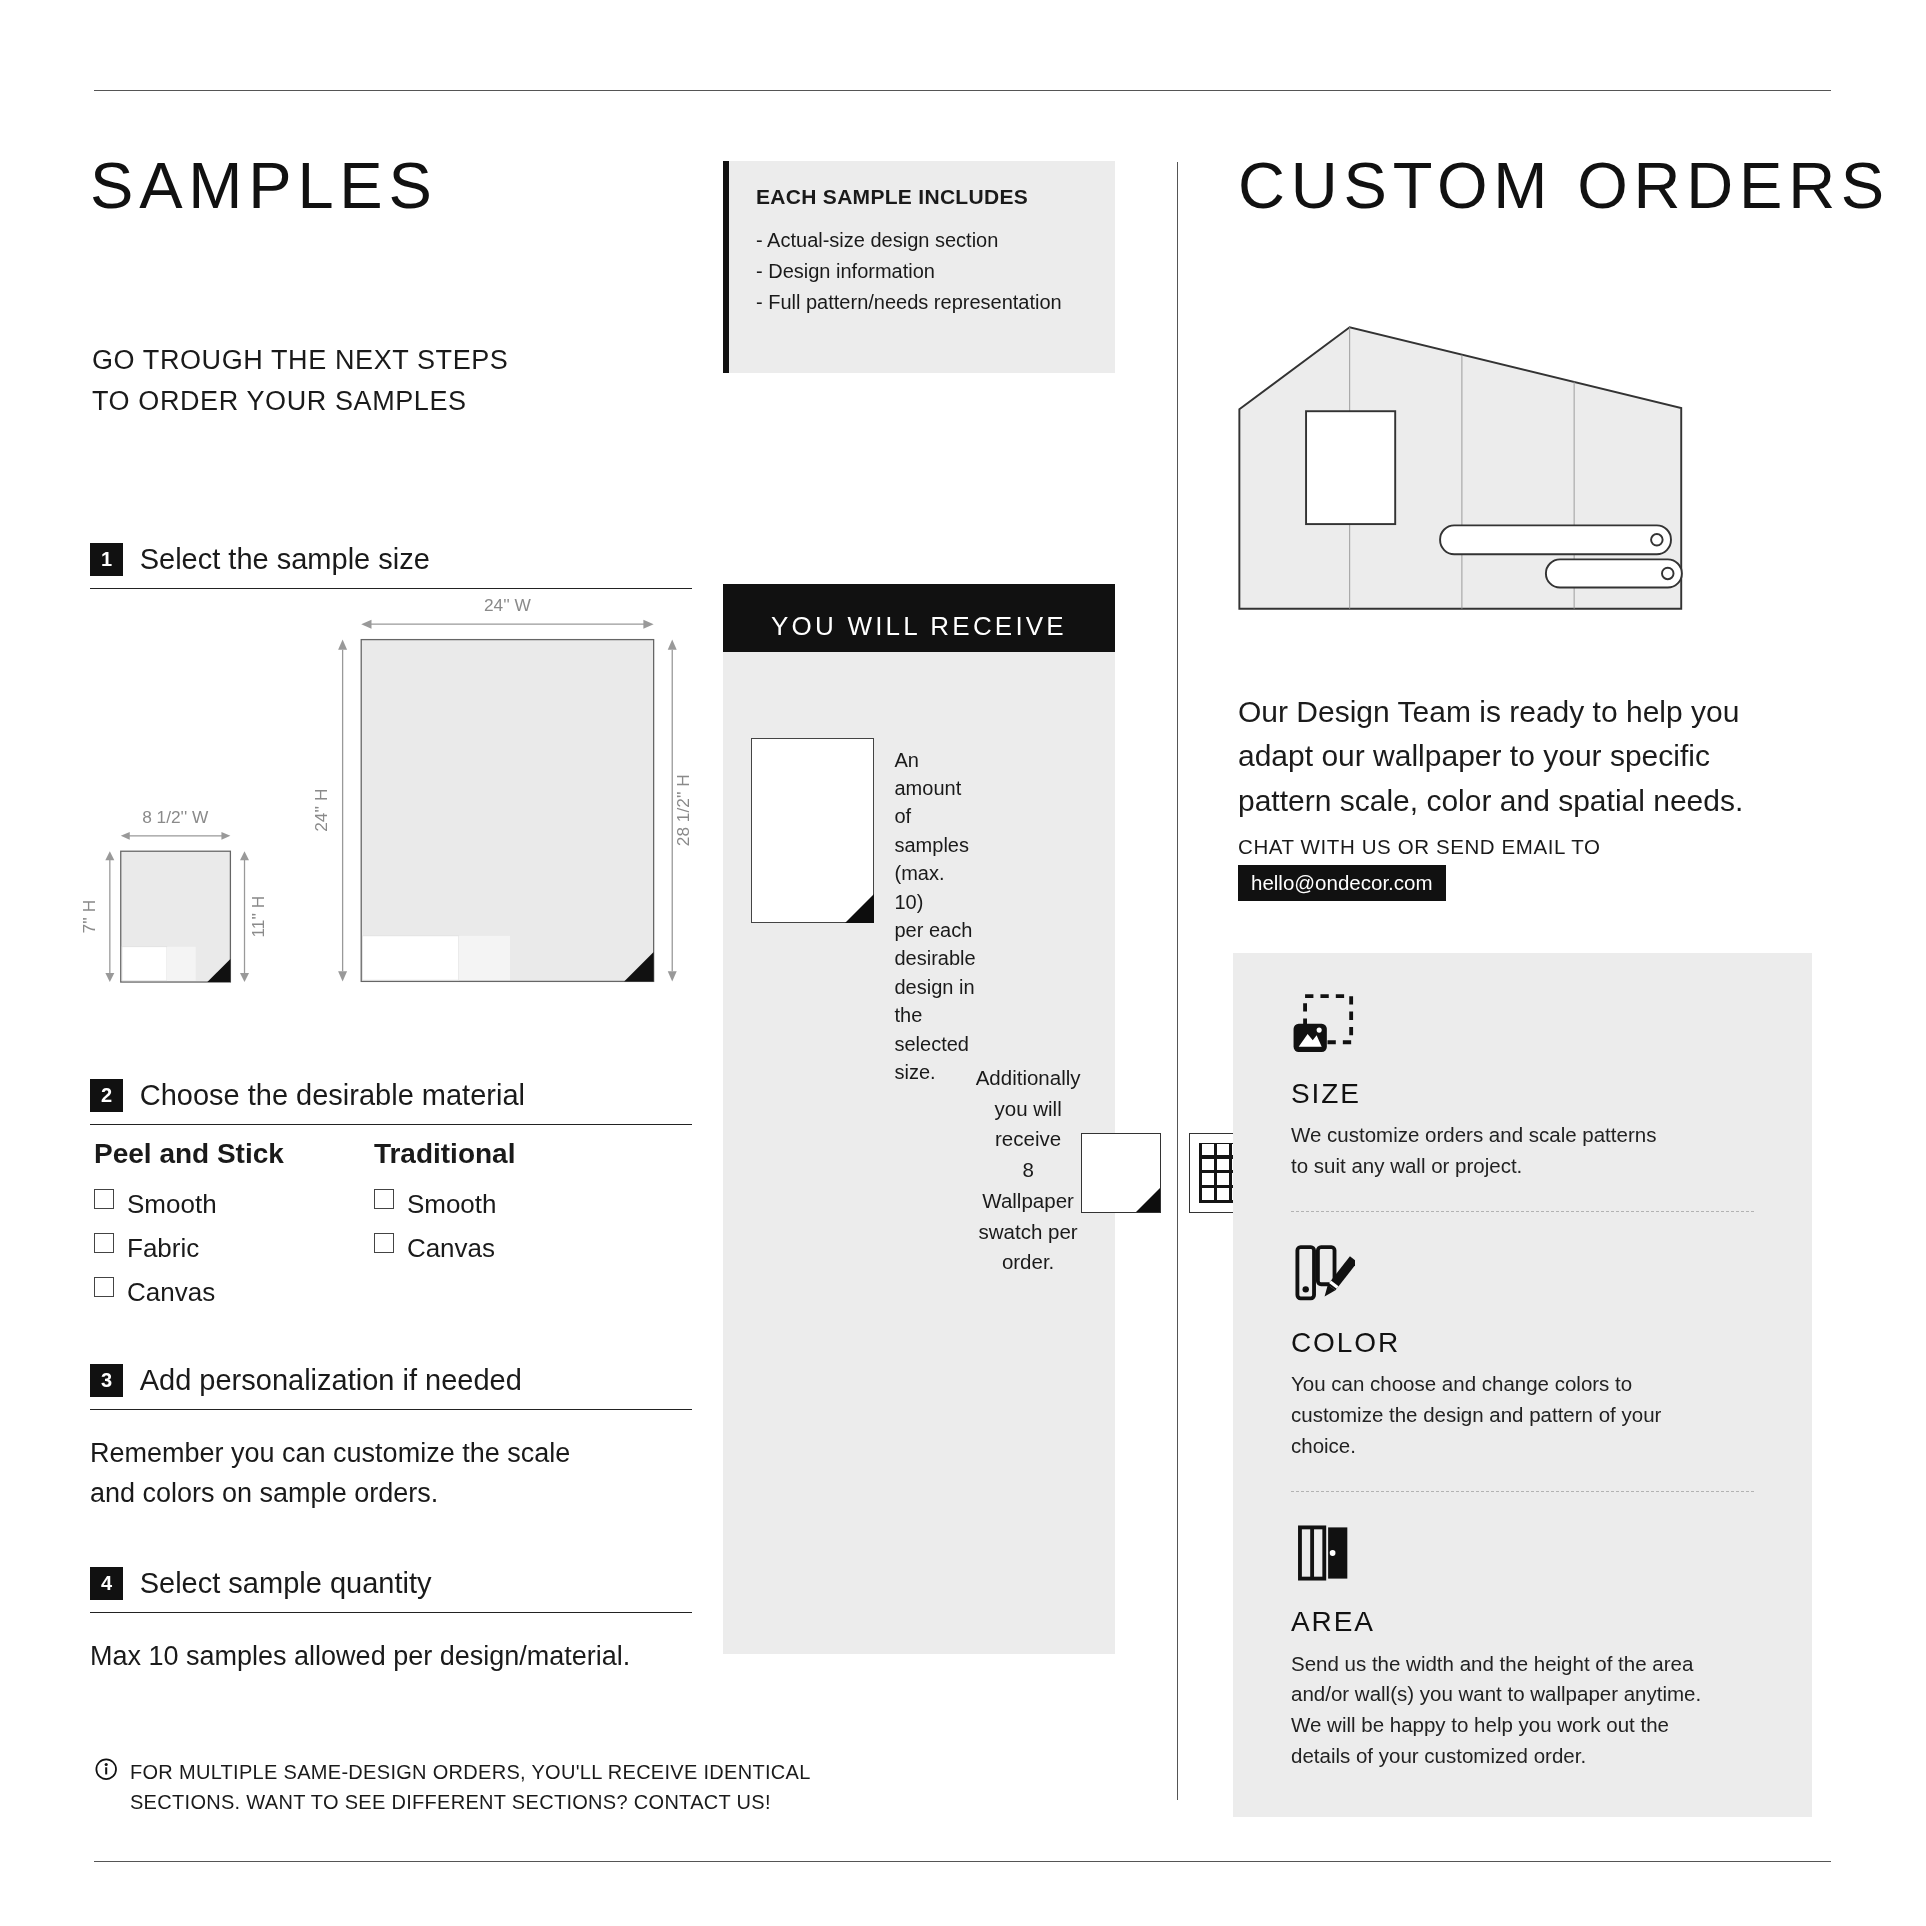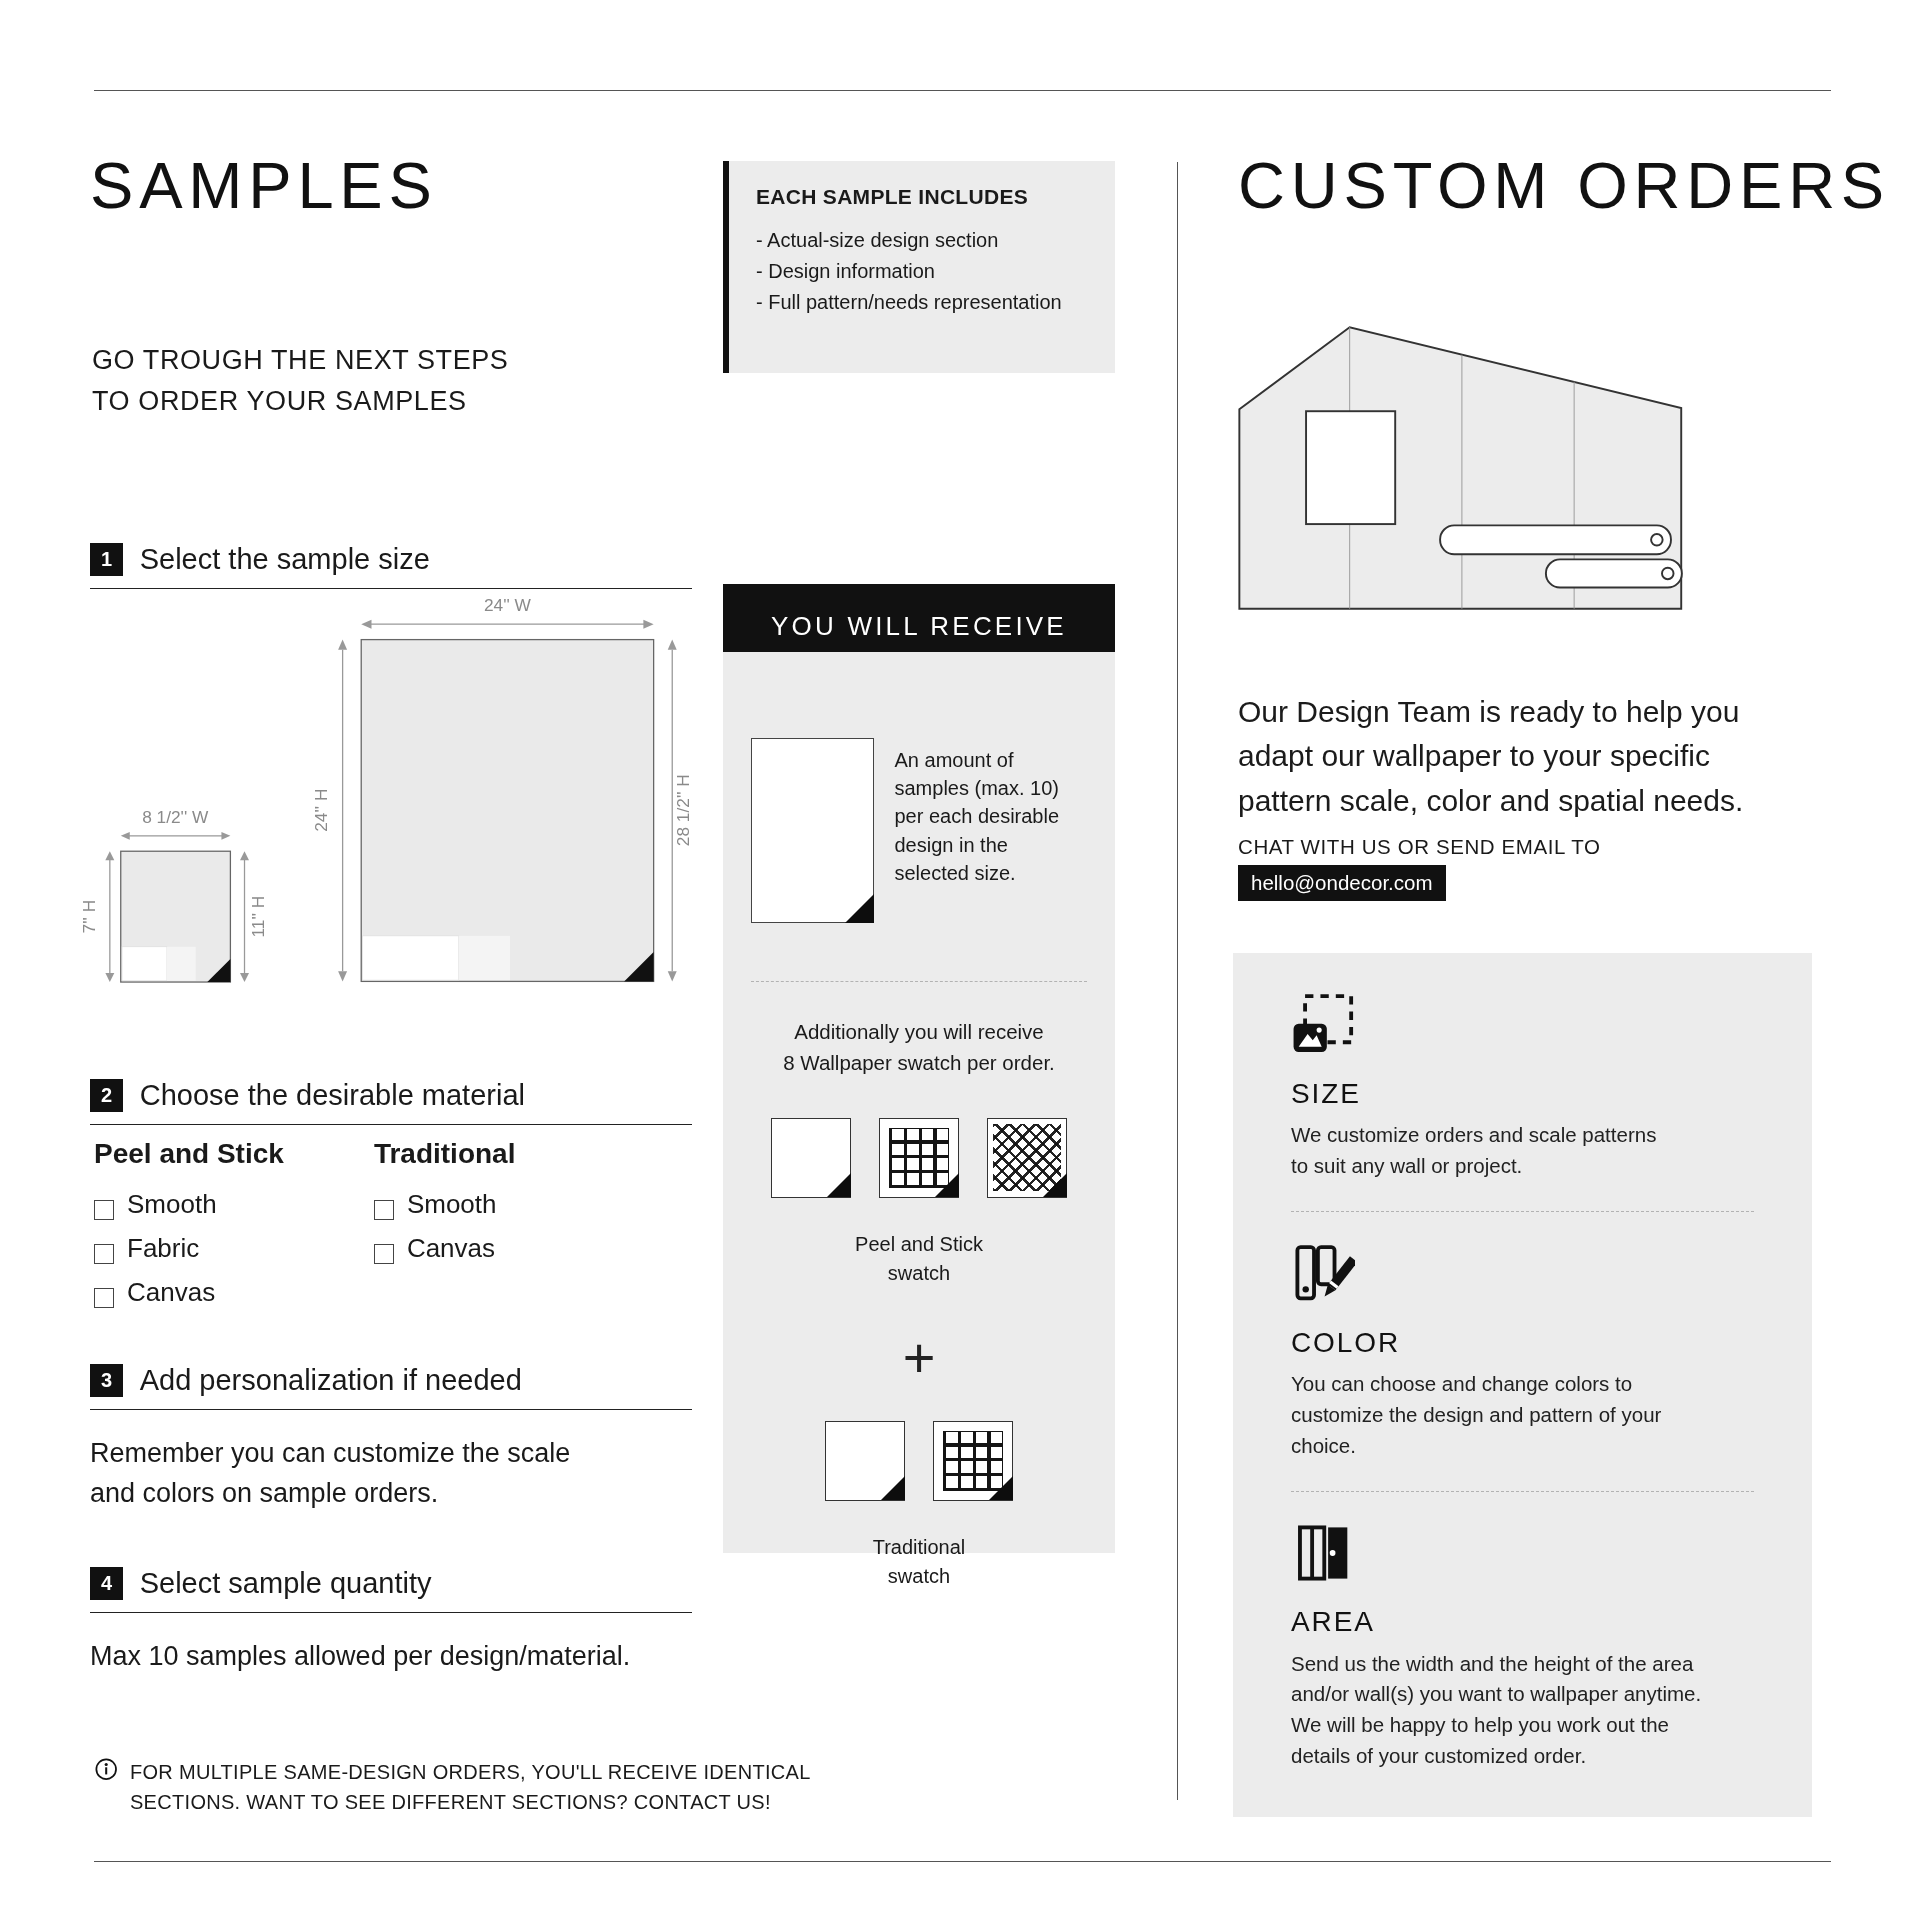--- a/index.html
+++ b/index.html
@@ -22,35 +22,35 @@
   .step-header{display:flex;align-items:center;gap:16.7px;border-bottom:1.9px solid #222;padding-bottom:11.6px;}
   .step-num{width:33px;height:33px;background:#111;color:#fff;font-size:20px;font-weight:bold;
             display:flex;align-items:center;justify-content:center;flex:0 0 auto;}
   .step-title{font-size:29px;}
   .step-body{margin-top:23px;font-size:27px;line-height:1.5;white-space:pre-line;}
 
   .diagram{position:absolute;left:87px;top:596px;overflow:visible;}
 
   .materials{position:absolute;left:94px;top:1138px;display:flex;gap:90px;}
   .mat-title{font-size:28px;font-weight:bold;margin-bottom:19px;}
-  .mat-option{display:flex;align-items:flex-end;gap:13px;font-size:26px;margin-bottom:13px;}
+  .mat-option{display:flex;align-items:flex-start;gap:13px;font-size:26px;margin-bottom:13px;}
   .checkbox{width:18px;height:18px;border:1.9px solid #444;flex:0 0 auto;}
 
   .footnote{position:absolute;left:94px;top:1757px;display:flex;gap:11.6px;align-items:flex-start;}
   .footnote-text{font-size:20px;letter-spacing:0.3px;line-height:1.48;white-space:pre-line;padding-top:1.3px;}
 
   .includes{position:absolute;left:723px;top:161px;width:392px;min-height:212px;background:#ececec;
             border-left:6.4px solid #111;box-sizing:border-box;padding:24.4px 37px 24.4px 27px;}
   .includes-title{font-size:21px;font-weight:bold;letter-spacing:0.3px;margin-bottom:15.4px;}
   .includes-item{font-size:20px;line-height:1.55;padding-left:14px;text-indent:-14px;}
 
   .receive-header{position:absolute;left:723px;top:584px;width:392px;height:84px;background:#111;
             color:#fff;display:flex;align-items:center;justify-content:center;font-size:26px;letter-spacing:3.2px;}
-  .receive-body{position:absolute;left:723px;top:652px;width:392px;height:901px;background:#ececec;
-            box-sizing:border-box;padding:19px 28px;display:flex;flex-direction:column;align-items:center;}
+  .receive-body{position:absolute;left:723px;top:652px;width:392px;height:1002px;background:#ececec;
+            box-sizing:border-box;padding:19px 28px;display:flex;flex-direction:row;align-items:center;}
   .sample-row{display:flex;gap:20.5px;margin-top:67px;align-self:stretch;}
   .paper-icon{width:121px;height:183px;background:#fff;border:1.9px solid #444;position:relative;flex:0 0 auto;}
   .fold{position:absolute;right:-0.6px;bottom:-0.6px;width:0;height:0;
         border-left:24.4px solid transparent;border-bottom:24.4px solid #0d0d0d;}
   .paper-icon .fold{border-left-width:29.5px;border-bottom-width:29.5px;}
   .sample-text{font-size:20px;line-height:1.42;white-space:pre-line;padding-top:7.7px;}
   .dashed{border-top:1.9px dashed #b3b3b3;align-self:stretch;margin-top:58px;}
   .additional{margin-top:35px;font-size:20.5px;line-height:1.5;text-align:center;white-space:pre-line;}
   .swatch-row{display:flex;gap:28px;margin-top:39px;}
   .swatch-row-2{margin-top:35px;}

